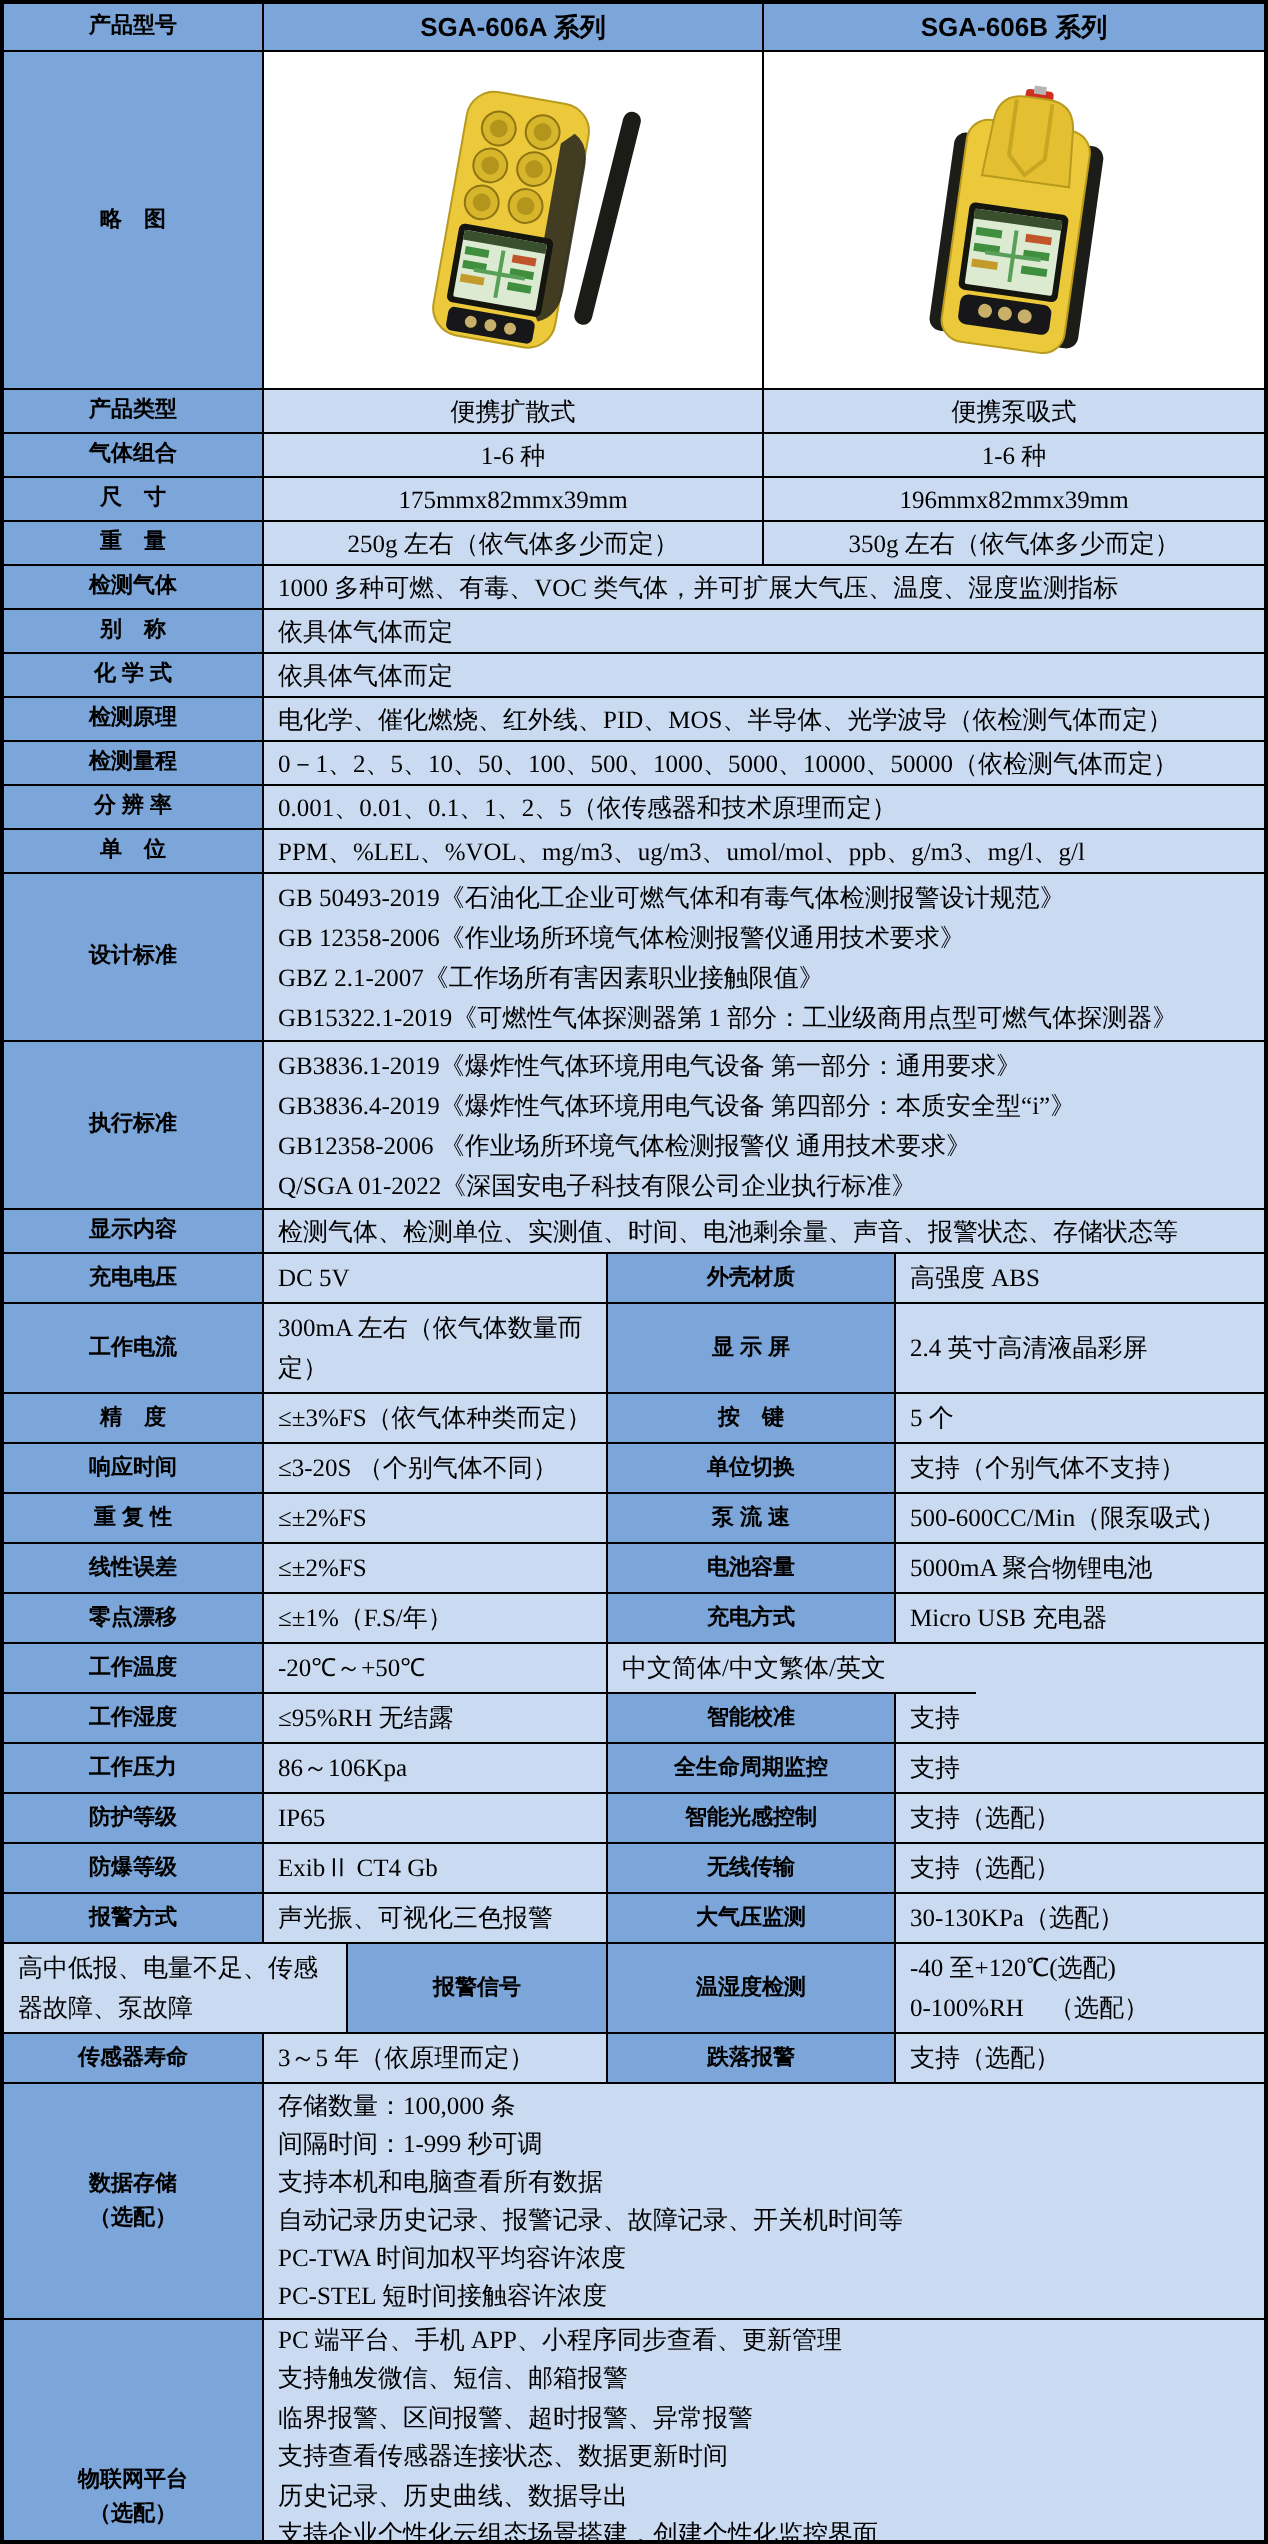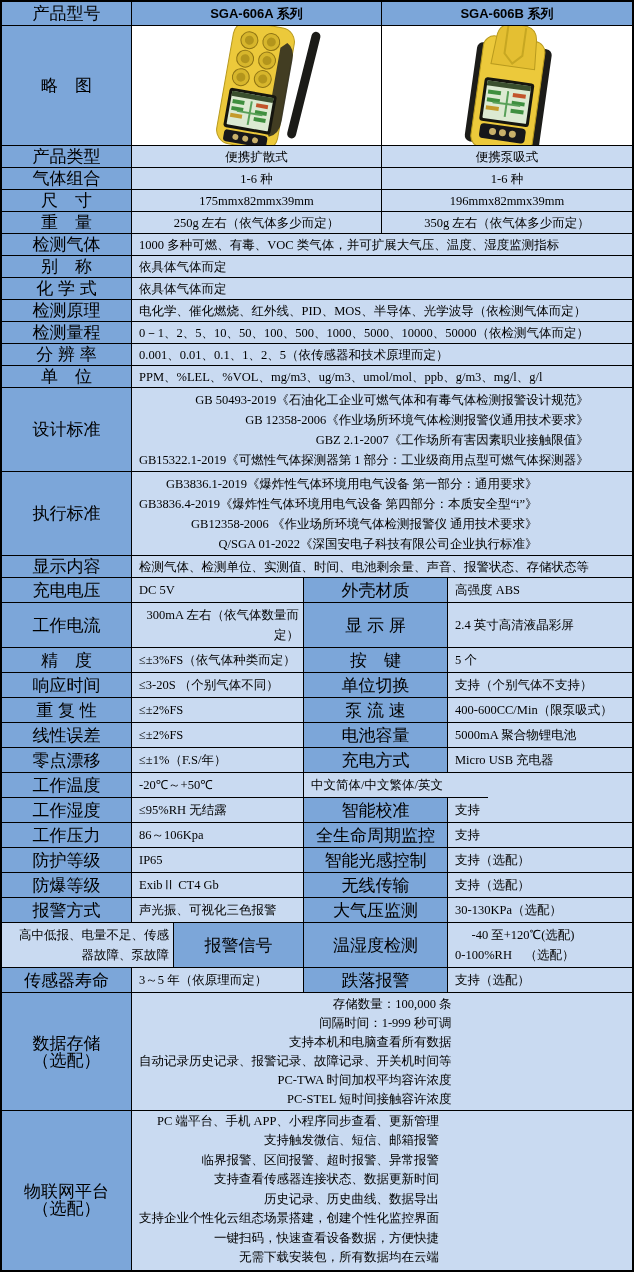--- a/index.html
+++ b/index.html
@@ -4,33 +4,33 @@
 <style>
   html,body{margin:0;padding:0;background:#fff;}
   body{width:634px;height:1272px;overflow:hidden;}
   .tbl{width:634px;height:1272px;box-sizing:border-box;border:2px solid #000;
        display:flex;flex-direction:column;overflow:hidden;background:var(--value_bg,#C9DAF1);}
   .row{display:flex;flex-shrink:0;}
   .cell{box-sizing:border-box;border-right:1px solid #000;border-bottom:1px solid #000;
         display:flex;align-items:center;overflow:hidden;color:#000;}
   .cell:last-child{border-right:none;}
   .lbl{background:var(--label_bg,#7CA6D9);font-family:"Liberation Sans",sans-serif;
-       font-weight:normal;font-size:17px;justify-content:center;text-align:center;
+       font-weight:bold;font-size:11px;justify-content:center;text-align:center;
        white-space:pre-line;line-height:17px;}
   .hdr{background:var(--label_bg,#7CA6D9);font-family:"Liberation Sans",sans-serif;
        font-weight:bold;font-size:13px;justify-content:center;text-align:left;}
   .val{background:var(--value_bg,#C9DAF1);font-family:"Liberation Serif",serif;
        font-size:12.5px;line-height:20px;white-space:pre-line;}
   .center{justify-content:center;text-align:right;}
-  .left{padding:0 4px 0 7px;justify-content:flex-start;text-align:right;}
+  .left{padding:0 4px 0 7px;justify-content:flex-start;text-align:left;}
   .img{background:#fff;justify-content:center;}
   .w1{width:130px}.w2{width:250px}.w3{width:250px}.wfull{width:500px}
   .wq2{width:172px}.wq3{width:144px}.wq4{width:184px}
   .r-head{height:24px}
-  .r-sketch{height:120px}
+  .r-sketch{height:169px}
   .r-s{height:22px}
   .r-q{min-height:22px}
   .r-q .val{padding-top:2px;padding-bottom:2px;}
   .r-design{height:84px}.r-exec{height:84px}
   .r-store{height:118px}.r-store .val{line-height:19px}
   .r-iot{height:178px}.r-iot .val{line-height:19.5px}
   .listwrap{display:contents;}
 </style>
 </head>
 <body>
@@ -231,21 +231,21 @@
         <div class="cell lbl w1">响应时间</div>
         <div class="cell val left wq2">≤3-20S （个别气体不同）</div>
         <div class="cell lbl wq3">单位切换</div>
         <div class="cell val left wq4">支持（个别气体不支持）</div>
       </div>
     
       <div class="row r-q">
         <div class="cell lbl w1">重 复 性</div>
         <div class="cell val left wq2">≤±2%FS</div>
         <div class="cell lbl wq3">泵 流 速</div>
-        <div class="cell val left wq4">400-600CC/Min（限泵吸式）</div>
+        <div class="cell val left wq4">500-600CC/Min（限泵吸式）</div>
       </div>
     
       <div class="row r-q">
         <div class="cell lbl w1">线性误差</div>
         <div class="cell val left wq2">≤±2%FS</div>
         <div class="cell lbl wq3">电池容量</div>
         <div class="cell val left wq4">5000mA 聚合物锂电池</div>
       </div>
     
       <div class="row r-q">

